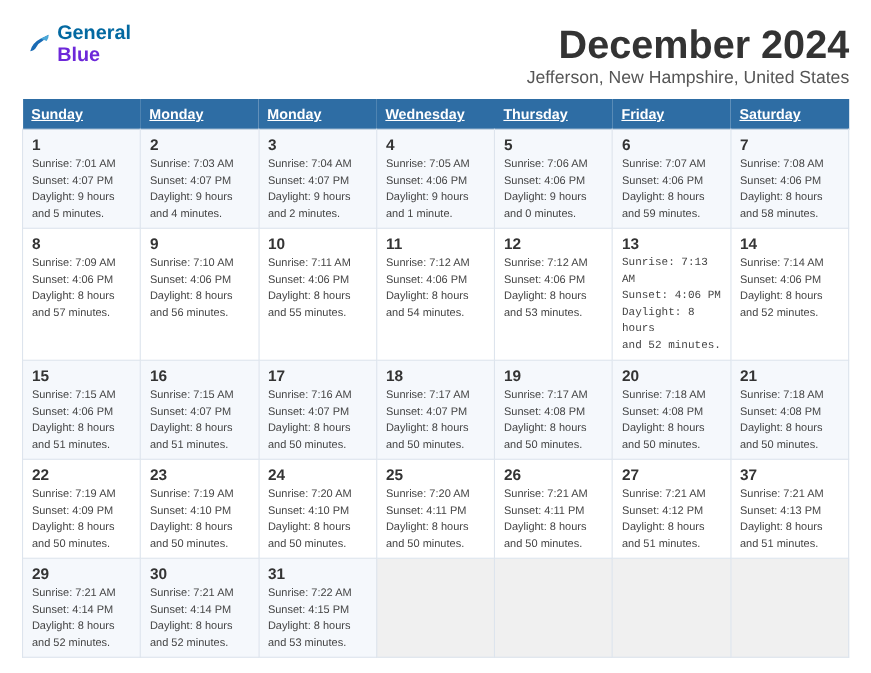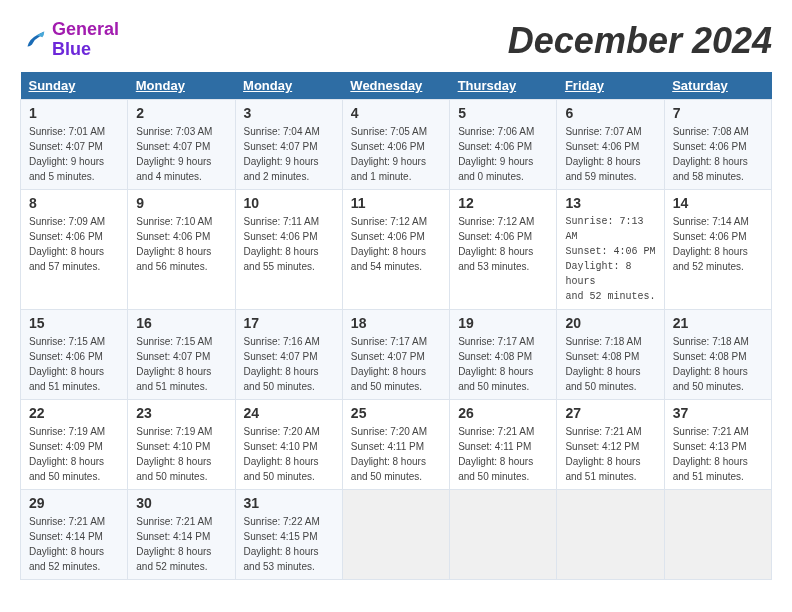--- a/index.html
+++ b/index.html
@@ -21,34 +21,33 @@
       align-items: center;
       gap: 4px;
     }
     .logo-text {
       font-size: 18px;
       font-weight: bold;
       color: #333;
       line-height: 1.1;
     }
     .logo-text span {
-      color: #a21caf;
+      color: #0369a1;
     }
     .logo-bird {
       width: 28px;
       height: 28px;
     }
     .title-block {
       text-align: right;
     }
     .month-title {
       font-size: 36px;
       font-weight: bold;
       color: #333;
-      font-style: italic;
     }
     .location-title {
       font-size: 16px;
       color: #555;
     }
     table {
       width: 100%;
       border-collapse: collapse;
       font-size: 11px;
     }
@@ -101,20 +100,21 @@
       <path d="M8 22 Q10 14 18 10 Q22 8 26 6 Q24 10 20 12 Q16 14 14 18 Q12 22 8 22Z" fill="#1a6bb5"></path>
       <path d="M18 10 Q22 8 26 6 Q26 10 24 12 Q21 11 18 10Z" fill="#4aa8d8"></path>
     </svg>
     <div class="logo-text">
       <span>General</span><br>
       <span style="color:#6d28d9">Blue</span>
     </div>
   </div>
   <div class="title-block">
     <div class="month-title">December 2024</div>
+    <div class="location-title">Jefferson, New Hampshire, United States</div>
   </div>
 </div>
 
 <table>
   <thead>
     <tr>
     <th>Sunday</th>
         <th>Monday</th>
         <th>Monday</th>
         <th>Wednesday</th>

